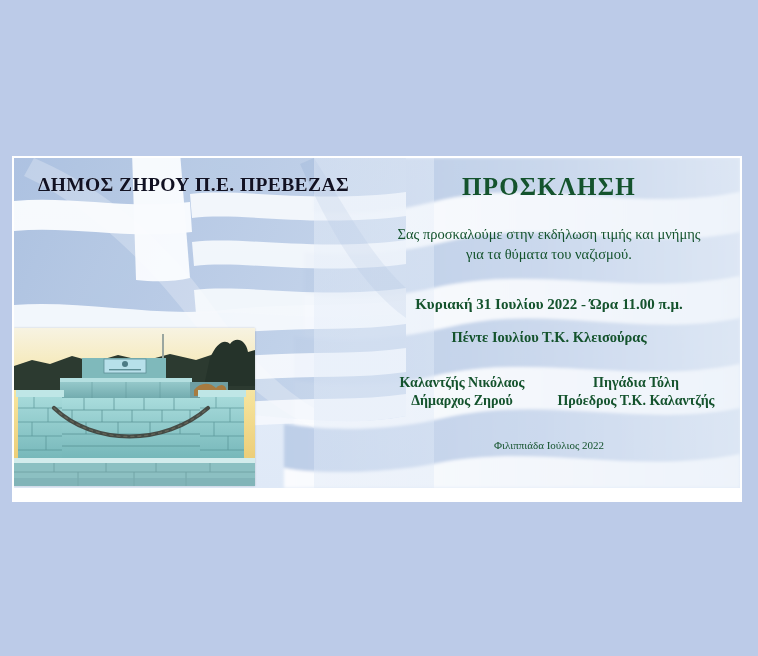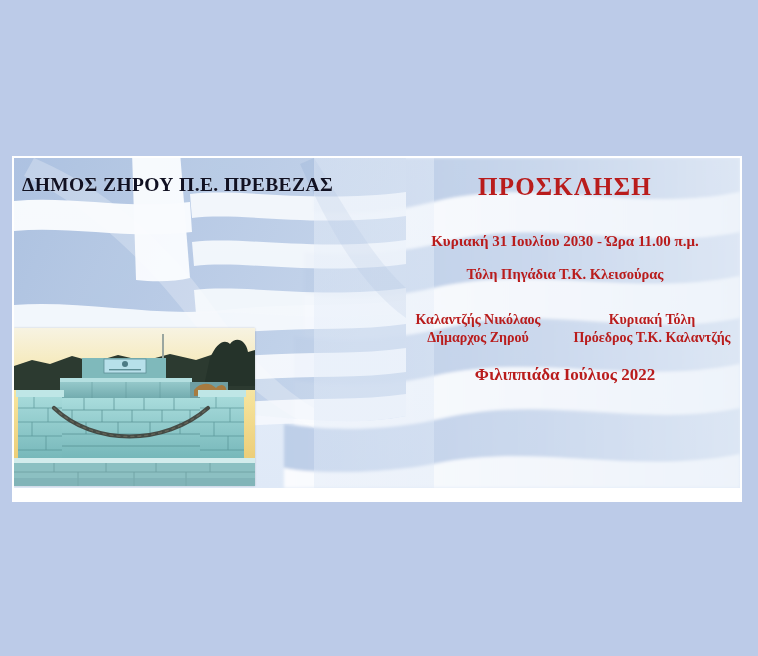--- a/index.html
+++ b/index.html
@@ -40,21 +40,21 @@
   .flag-art {
     position: absolute;
     inset: 0;
     overflow: hidden;
   }
   .flag-art svg { display: block; width: 100%; height: 100%; }
 
   
   #municipality-header {
     position: absolute;
-    left: 8px;
+    left: 24px;
     top: 16px;
     width: 380px;
     font-size: 19.5px;
     font-weight: bold;
     letter-spacing: 0.4px;
     color: #111122;
     white-space: nowrap;
     text-shadow: 0 0 1px rgba(255,255,255,0.5);
   }
 
@@ -66,26 +66,26 @@
     width: 241px;
     height: 158px;
     overflow: hidden;
     box-shadow: 0 0 2px rgba(0,0,0,0.18);
   }
   #memorial-photo svg { display: block; width: 100%; height: 100%; }
 
   
   #invitation-text {
     position: absolute;
-    left: 372px;
+    left: 356px;
     top: 0;
     width: 358px;
     height: 330px;
     text-align: center;
-    color: #b91c1c;
+    color: #14532d;
   }
 
   #invitation-title {
     margin-top: 15px;
     font-size: 25px;
     font-weight: bold;
     letter-spacing: 1.2px;
   }
 
   #invitation-intro {
@@ -117,23 +117,23 @@
   .signatory {
     font-size: 14px;
     font-weight: bold;
     line-height: 1.3;
     width: 158px;
   }
   .signatory .sig-name { display: block; }
   .signatory .sig-role { display: block; text-align: center; }
 
   #issue-place-date {
-    margin-top: 18px;
-    font-size: 17px;
-    font-weight: bold;
+    margin-top: 28px;
+    font-size: 11px;
+    font-weight: normal;
   }
 </style>
 </head>
 <body>
 
 <div id="invitation-card">
   <div id="card-inner">
 
     <div class="flag-art">
       <svg viewBox="0 0 726 330" preserveAspectRatio="none" xmlns="http://www.w3.org/2000/svg">
@@ -314,32 +314,36 @@
           <line x1="172" y1="144" x2="172" y2="158"></line>
         </g>
         <rect x="0" y="150" width="241" height="8" fill="#7aacb0" opacity="0.6"></rect>
       </svg>
     </div>
 
     <div id="invitation-text">
 
       <div id="invitation-title">ΠΡΟΣΚΛΗΣΗ</div>
 
-
-      <div id="event-datetime">Κυριακή 31 Ιουλίου 2030 - Ώρα 11.00 π.μ.</div>
-
-      <div id="event-location">Τόλη Πηγάδια Τ.Κ. Κλεισούρας</div>
+      <div id="invitation-intro">
+        <span>Σας προσκαλούμε στην εκδήλωση τιμής και μνήμης</span><br>
+        <span>για τα θύματα του ναζισμού.</span>
+      </div>
+
+      <div id="event-datetime">Κυριακή 31 Ιουλίου 2022 - Ώρα 11.00 π.μ.</div>
+
+      <div id="event-location">Πέντε Ιουλίου Τ.Κ. Κλεισούρας</div>
 
       <div id="signatories">
         <div class="signatory">
           <span class="sig-name">Καλαντζής Νικόλαος</span>
           <span class="sig-role">Δήμαρχος Ζηρού</span>
         </div>
         <div class="signatory">
-          <span class="sig-name">Κυριακή Τόλη</span>
+          <span class="sig-name">Πηγάδια Τόλη</span>
           <span class="sig-role">Πρόεδρος Τ.Κ. Καλαντζής</span>
         </div>
       </div>
 
       <div id="issue-place-date">Φιλιππιάδα Ιούλιος 2022</div>
 
     </div>
   </div>
 </div>
 

